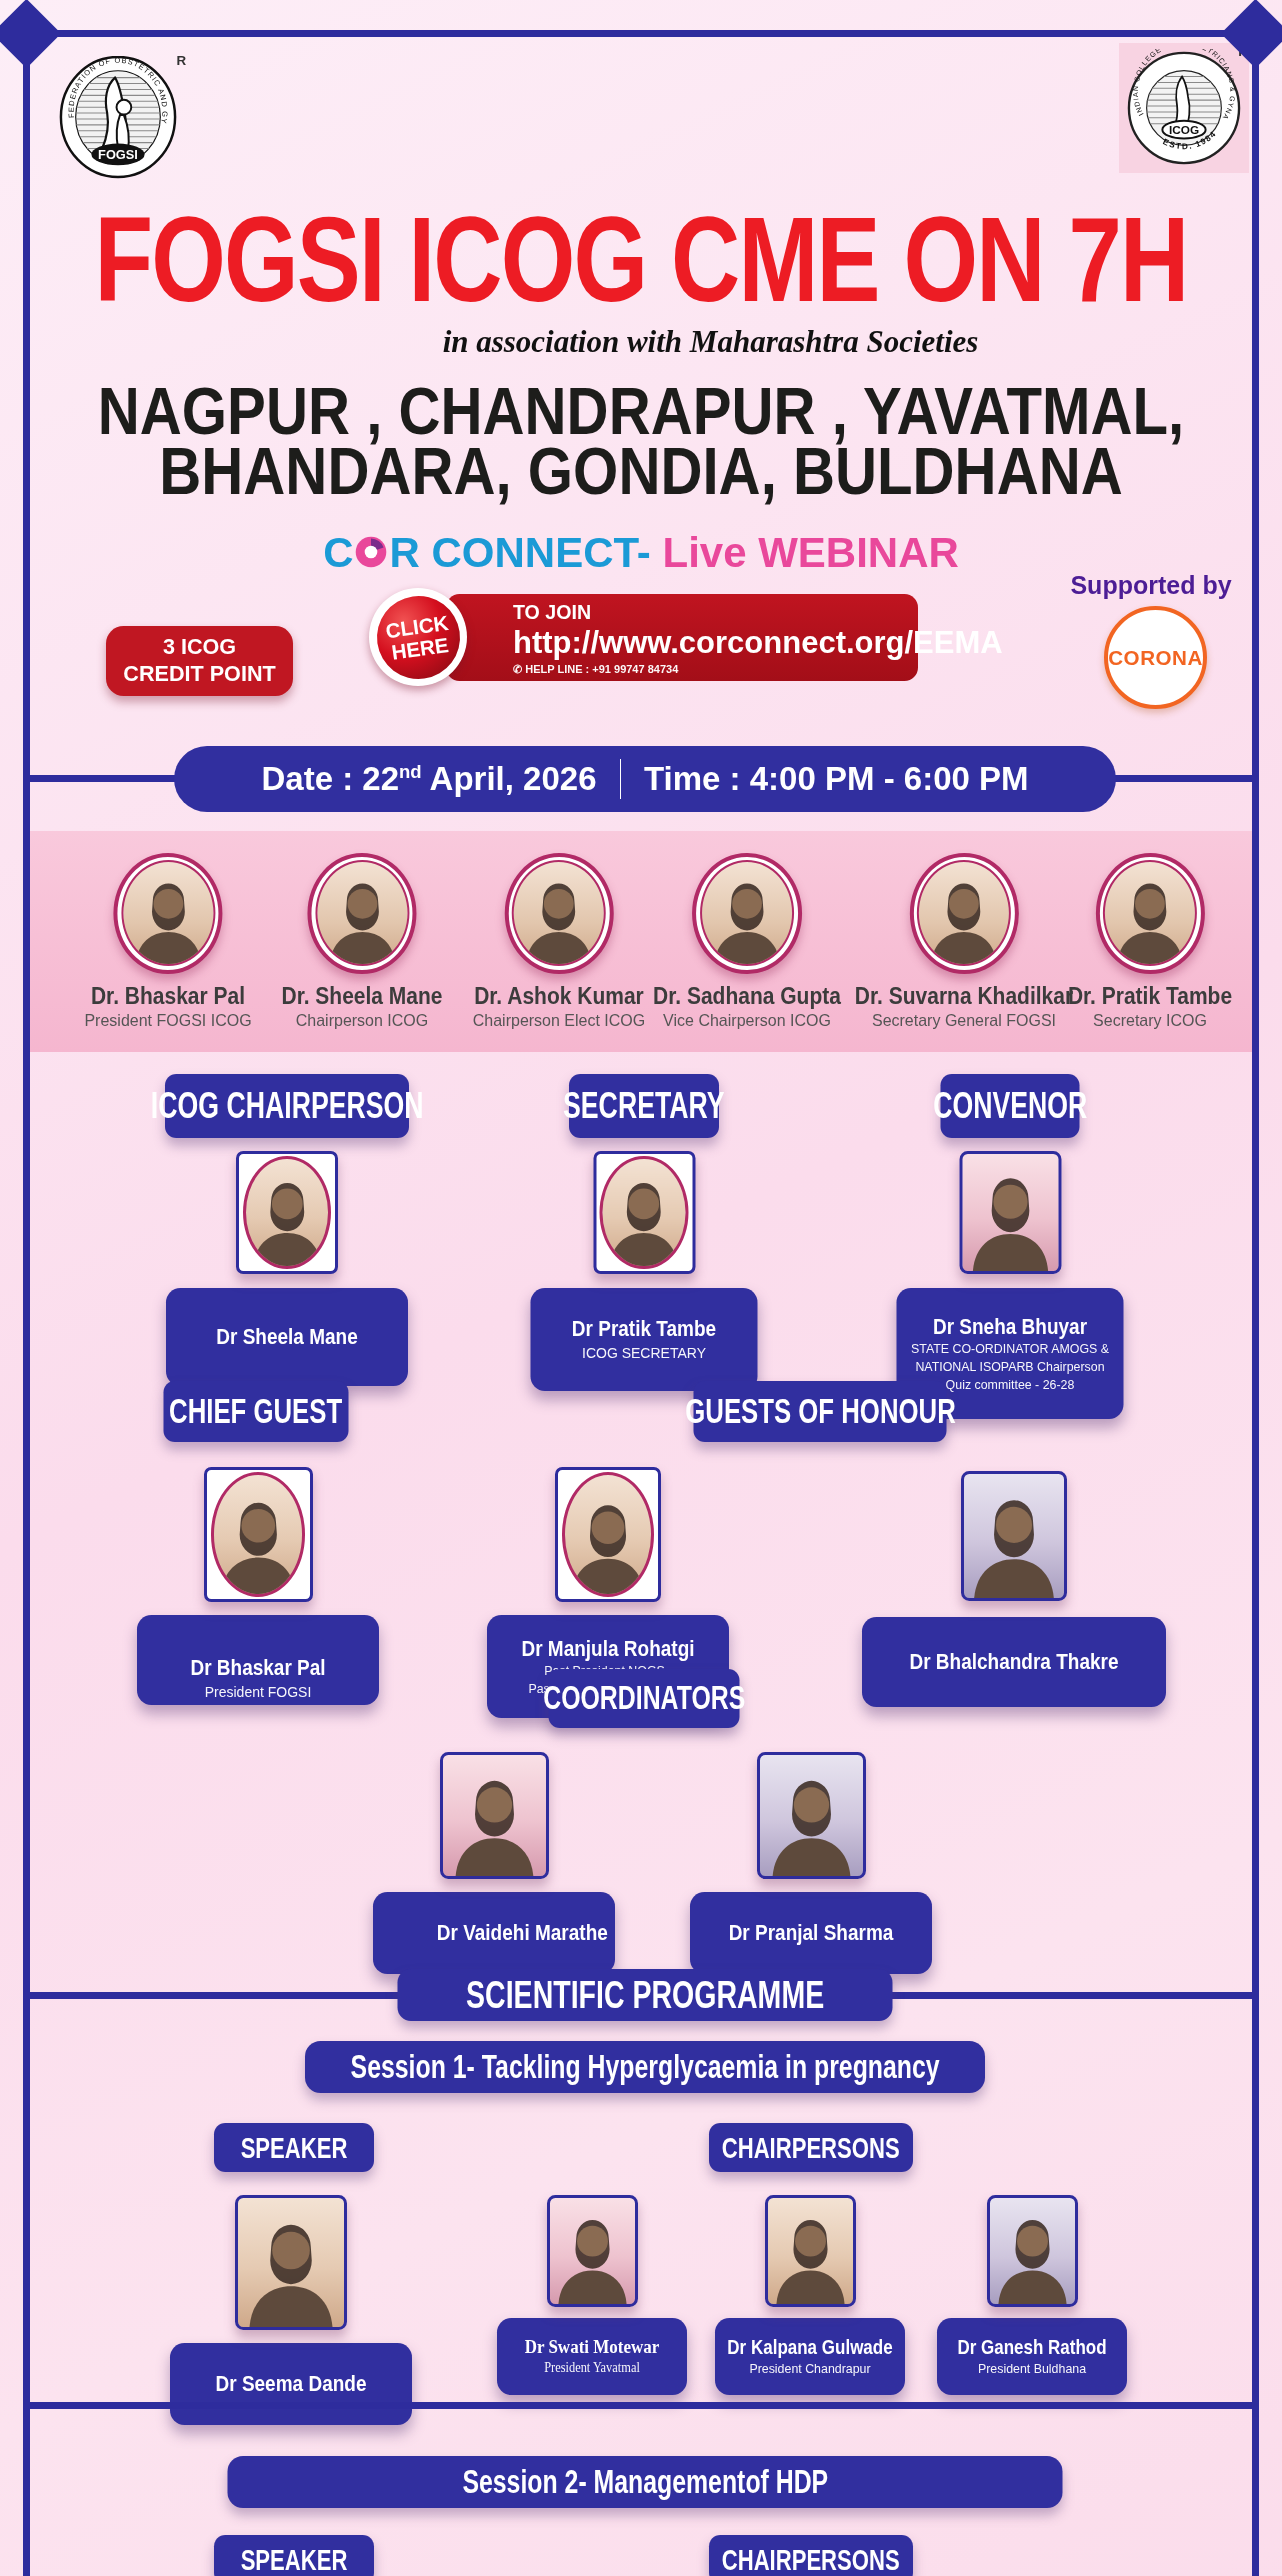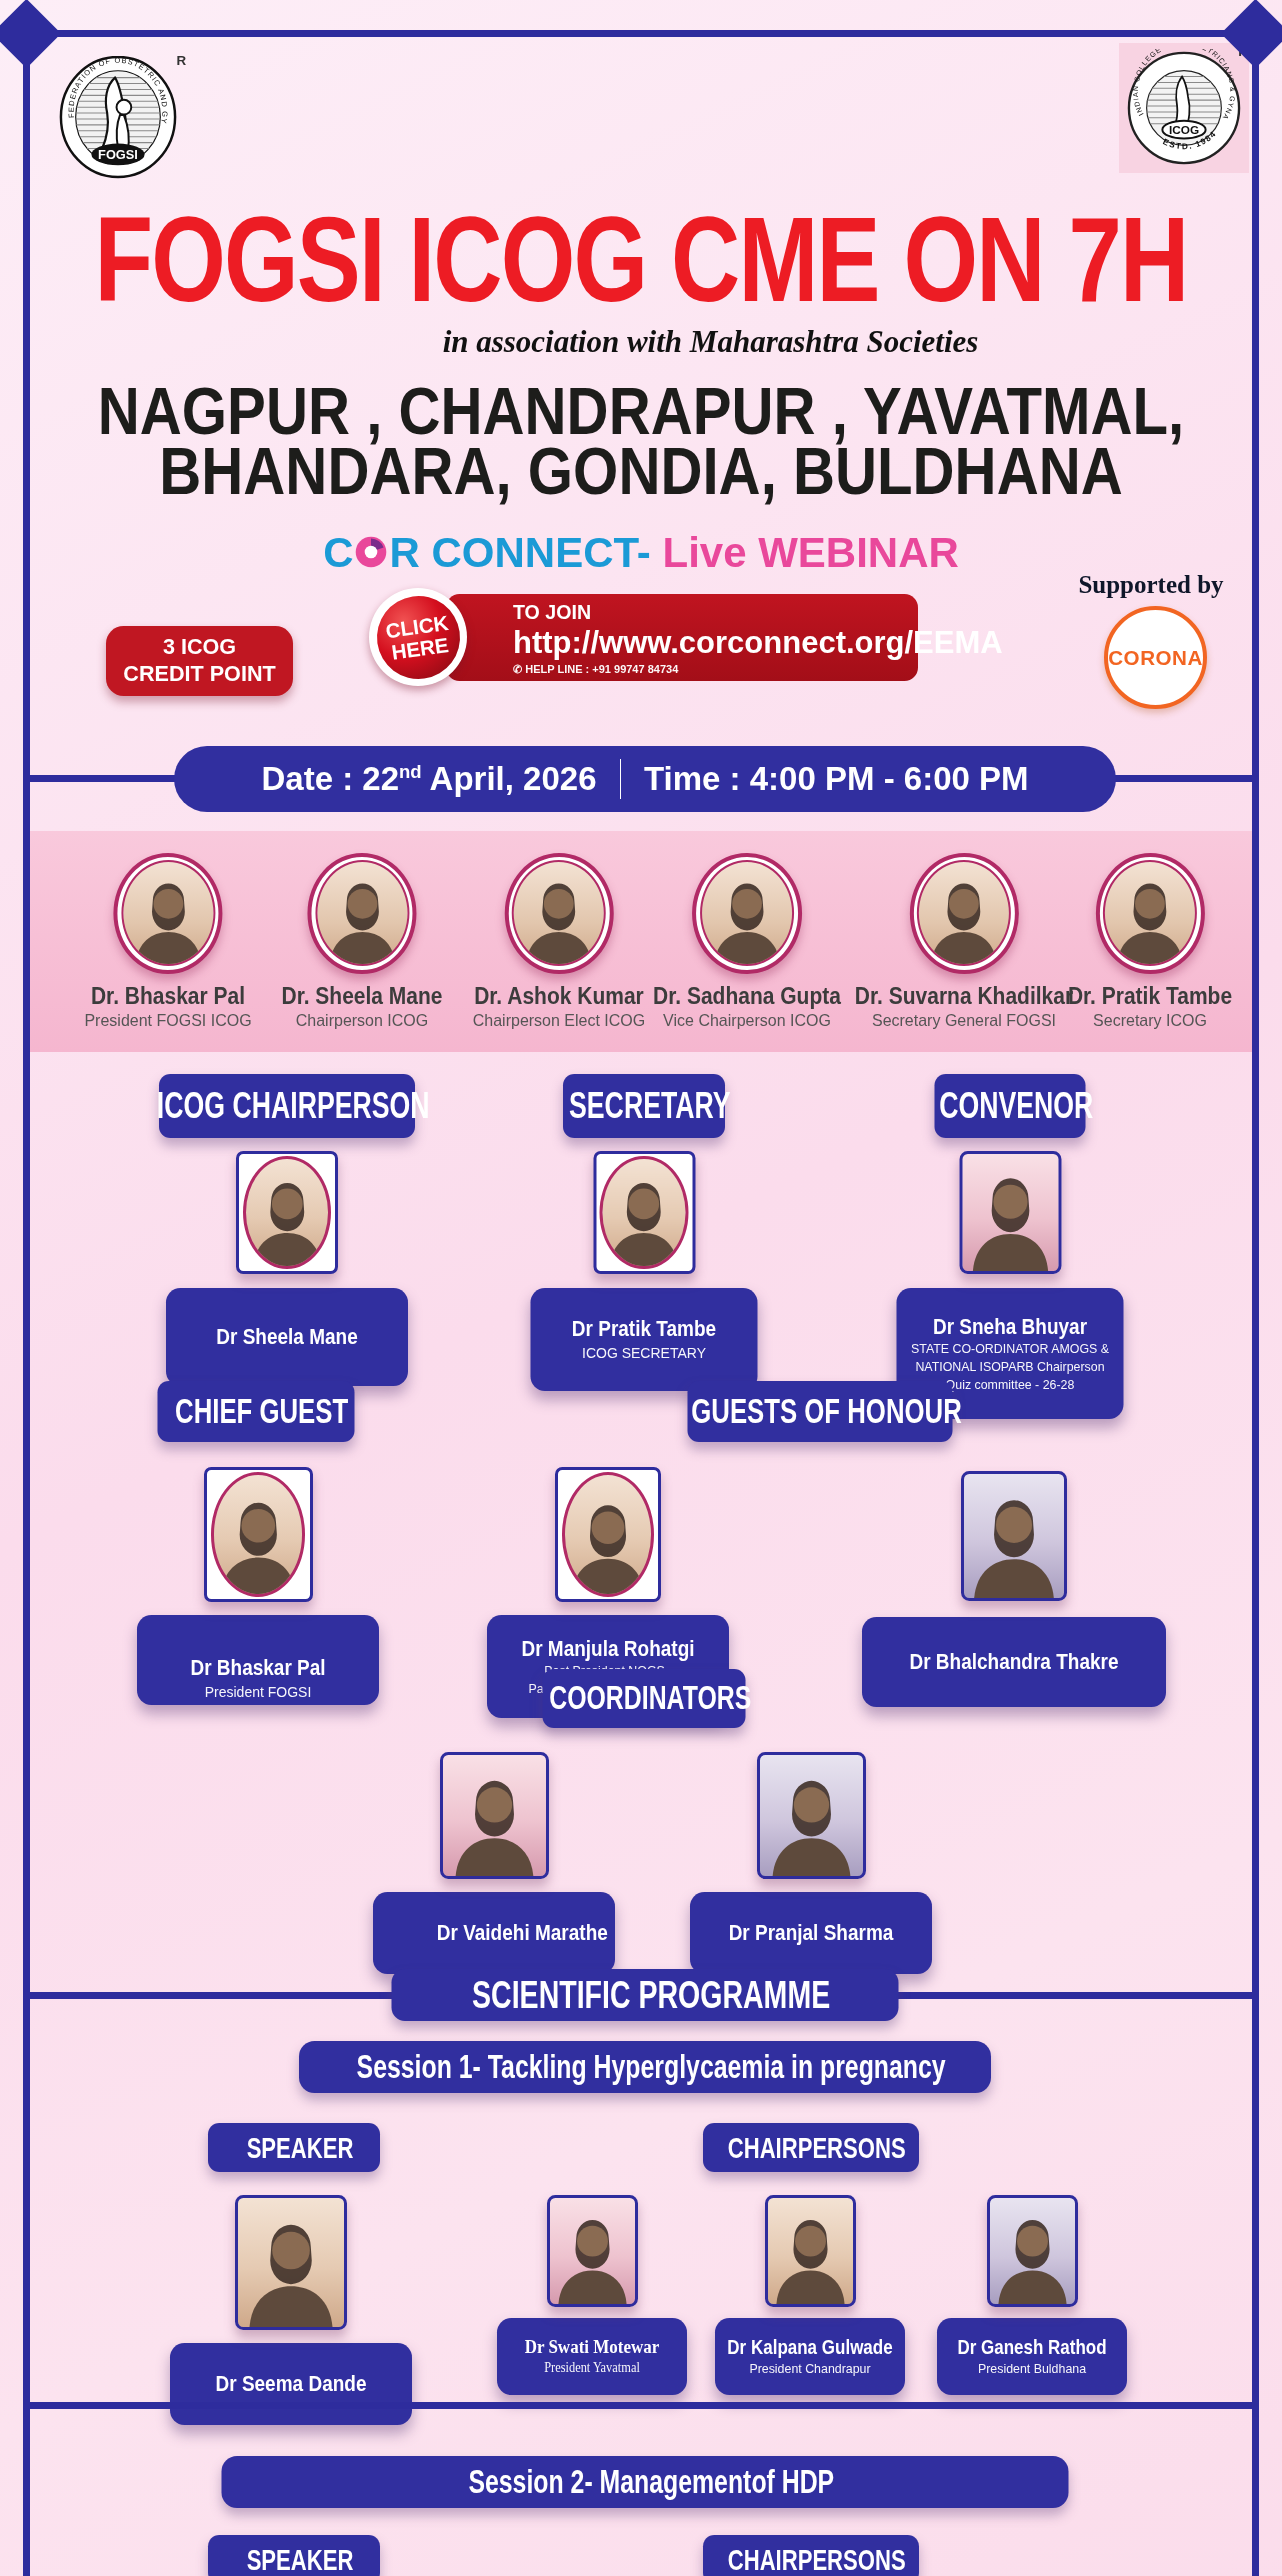--- a/index.html
+++ b/index.html
@@ -13,21 +13,21 @@
   .fl-top{left:23px;right:23px;top:30px;height:7.2px;}
   .fl-left{left:23px;top:33px;width:7.2px;height:3770px;}
   .fl-right{right:23px;top:33px;width:7.2px;height:3770px;}
   .diamond{position:absolute;width:49px;height:49px;background:#2e2c9d;transform:rotate(45deg);z-index:2;}
   
   .abs{position:absolute;}
   .stack{position:absolute;display:flex;flex-direction:column;align-items:center;transform:translateX(-50%);}
   .hdr-btn{
     background:#312f9f;color:#fff;border-radius:11.3px;
     font-weight:700;letter-spacing:0px;display:flex;align-items:center;justify-content:center;
-    box-shadow:0 7.2px 11.3px rgba(90,60,120,.35);white-space:nowrap;padding-left:12px;
+    box-shadow:0 7.2px 11.3px rgba(90,60,120,.35);white-space:nowrap;
   }
   .hdr-txt{transform:scale(.92,1.25);display:inline-block;}
   .lbl{
     background:#312f9f;color:#fff;border-radius:14.4px;text-align:center;
     display:flex;flex-direction:column;align-items:center;justify-content:center;
     box-shadow:0 8.2px 13.4px rgba(90,60,120,.4);padding:5.2px 7.2px;box-sizing:border-box;
   }
   .lbl .nm{font-size:19px;font-weight:700;transform:scaleY(1.15);white-space:nowrap;}
   .lbl .tt{font-size:14px;margin-top:5.2px;transform:scaleY(1.1);opacity:.96;white-space:nowrap;}
   .lbl .tt2{font-size:12.4px;margin-top:4.1px;transform:scaleY(1.1);opacity:.96;white-space:nowrap;}
@@ -72,21 +72,21 @@
     border-radius:13.4px;color:#fff;padding:7.2px 10.3px 5.2px 67px;box-sizing:border-box;}
   .banner .tj{font-size:19.6px;font-weight:700;}
   .banner .url{font-size:31px;font-weight:800;margin-top:1px;white-space:nowrap;}
   .banner .hl{font-size:11px;font-weight:700;margin-top:2.1px;opacity:.97;}
   .clickc{position:absolute;left:369px;top:588px;width:98px;height:98px;border-radius:50%;background:#fff;
     display:flex;align-items:center;justify-content:center;box-shadow:0 4.1px 8.2px rgba(120,20,40,.4);z-index:3;}
   .clickc .in{width:83px;height:83px;border-radius:50%;background:radial-gradient(circle at 35% 28%,#f15252 0%,#d40f1e 45%,#7e0a12 100%);
     color:#fff;font-weight:700;font-size:20.6px;line-height:1.05;display:flex;flex-direction:column;align-items:center;justify-content:center;
     transform:rotate(-8deg);}
   .supported{position:absolute;top:571px;left:1151px;transform:translateX(-50%);
-    font-size:25px;font-weight:700;color:#0f172a;white-space:nowrap;font-family:Liberation Serif, serif;}
+    font-size:25px;font-weight:700;color:#4c1d95;white-space:nowrap;}
   .corona{position:absolute;left:1104px;top:606px;width:103px;height:103px;border-radius:50%;
     background:#fff;border:4.6px solid #f26522;box-sizing:border-box;display:flex;align-items:center;justify-content:center;
     color:#f26522;font-weight:800;font-size:20.6px;letter-spacing:0.5px;box-shadow:0 4.1px 7.2px rgba(180,90,30,.3);}
   
   .dateline{position:absolute;left:30px;right:30px;top:775px;height:7.2px;background:#2e2c9d;}
   .datebar{position:absolute;left:645px;top:746px;transform:translateX(-50%);width:942px;height:66px;
     background:#312f9f;border-radius:33px;color:#fff;display:flex;align-items:center;justify-content:center;
     font-size:33px;font-weight:700;white-space:nowrap;}
   .datebar .sep{width:1.5px;height:40px;background:#fff;margin:0 23px;}
   .datebar sup{font-size:18.5px;}

